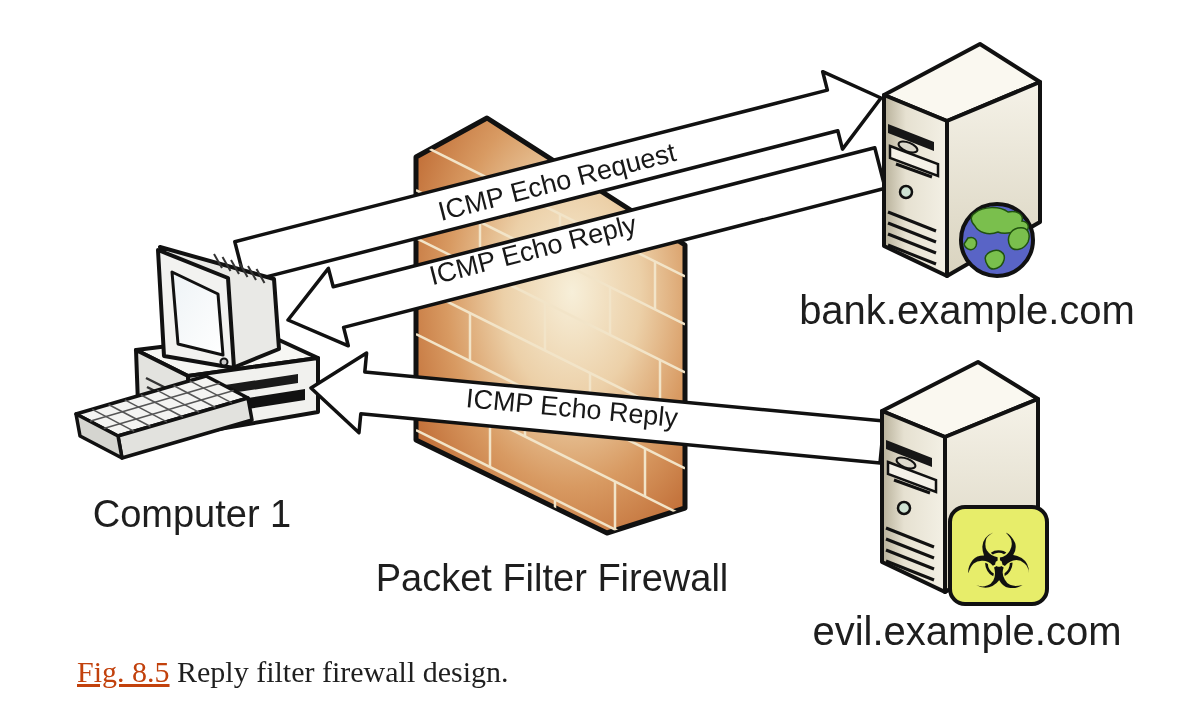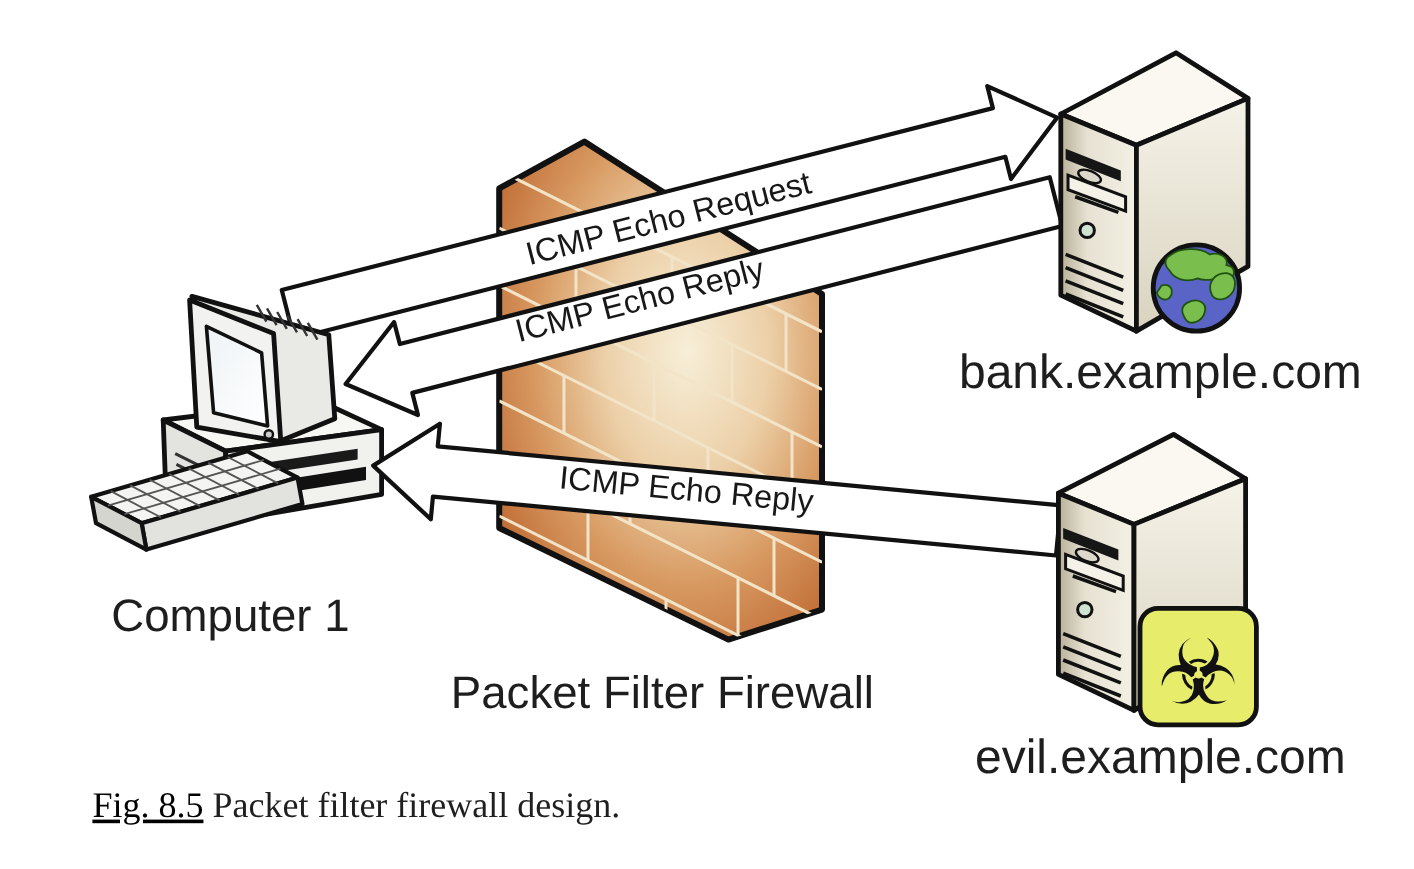--- a/index.html
+++ b/index.html
@@ -4,21 +4,21 @@
 <style>
   html,body{margin:0;padding:0;background:#ffffff;}
   #stage{position:relative;width:1178px;height:724px;background:#ffffff;overflow:hidden;
          font-family:"Liberation Sans",sans-serif;}
   svg{position:absolute;left:0;top:0;}
   .node-label{font-family:"Liberation Sans",sans-serif;fill:#1e1e1e;}
   .flow-label{font-family:"Liberation Sans",sans-serif;fill:#181818;font-size:27px;}
   .outline{stroke:#111111;stroke-linejoin:round;}
   #caption{position:absolute;left:77px;top:655px;font-family:"Liberation Serif",serif;
            font-size:30px;color:#1f1f1f;white-space:nowrap;}
-  #caption a{color:#000000;text-decoration:underline;cursor:pointer;}
+  #caption a{color:#c2410c;text-decoration:underline;cursor:pointer;}
 </style>
 </head>
 <body>
 
 <div id="stage">
 <svg width="1178" height="724" viewBox="0 0 1178 724">
   <defs>
     <radialGradient id="wallGrad" cx="0.58" cy="0.42" r="0.85">
       <stop offset="0" stop-color="#f7efd9"></stop>
       <stop offset="0.3" stop-color="#ecd0a8"></stop>
@@ -180,15 +180,15 @@
   </g>
 
   <text class="node-label" font-size="38" text-anchor="middle" dominant-baseline="central" x="192" y="514">Computer 1</text>
   <text class="node-label" font-size="38" text-anchor="middle" dominant-baseline="central" x="552" y="578">Packet Filter Firewall</text>
   <text class="node-label" font-size="40" text-anchor="middle" dominant-baseline="central" x="967" y="310">bank.example.com</text>
   <text class="node-label" font-size="40" text-anchor="middle" dominant-baseline="central" x="967" y="631">evil.example.com</text>
 </svg>
 
 <div id="caption">
   <a>Fig. 8.5</a>
-  <span>Packet filter firewall design.</span>
+  <span>Reply filter firewall design.</span>
 </div>
 </div>
 
 </body></html>

